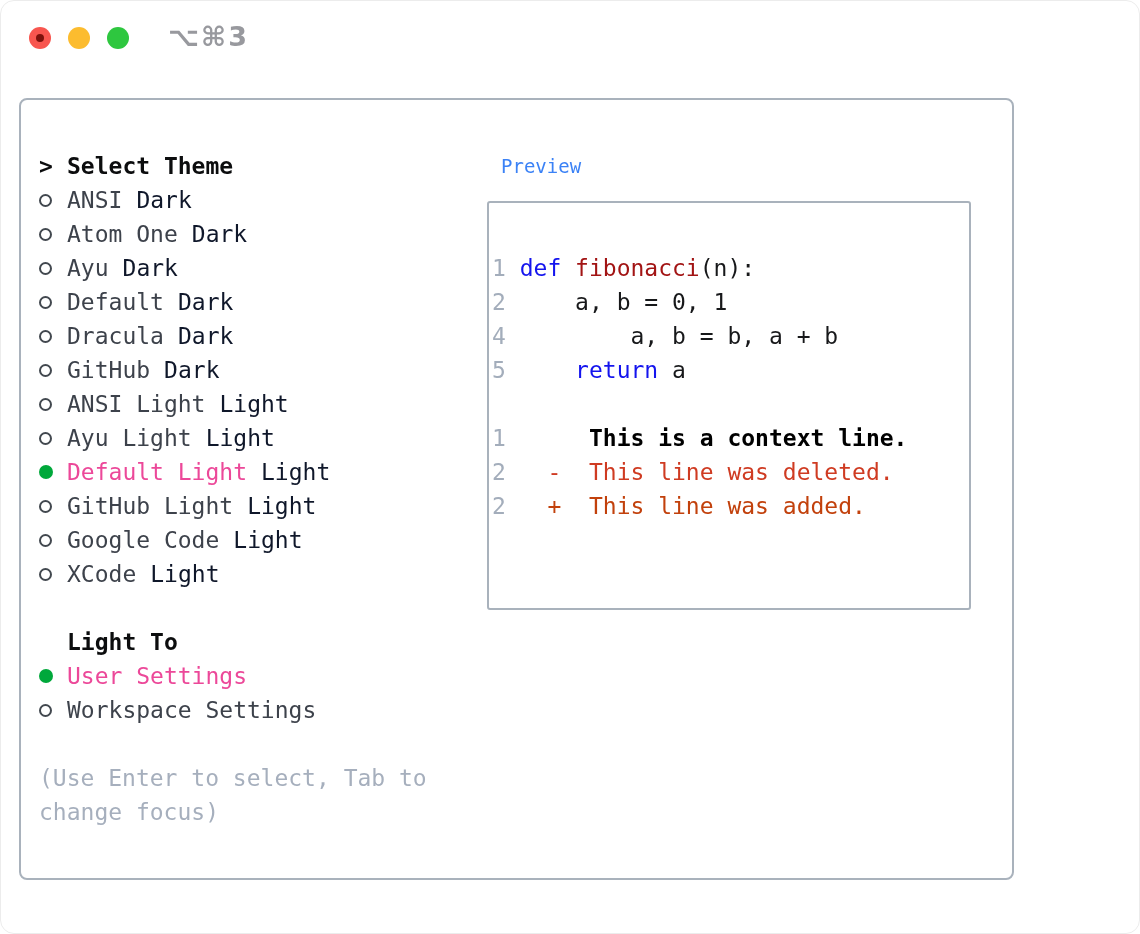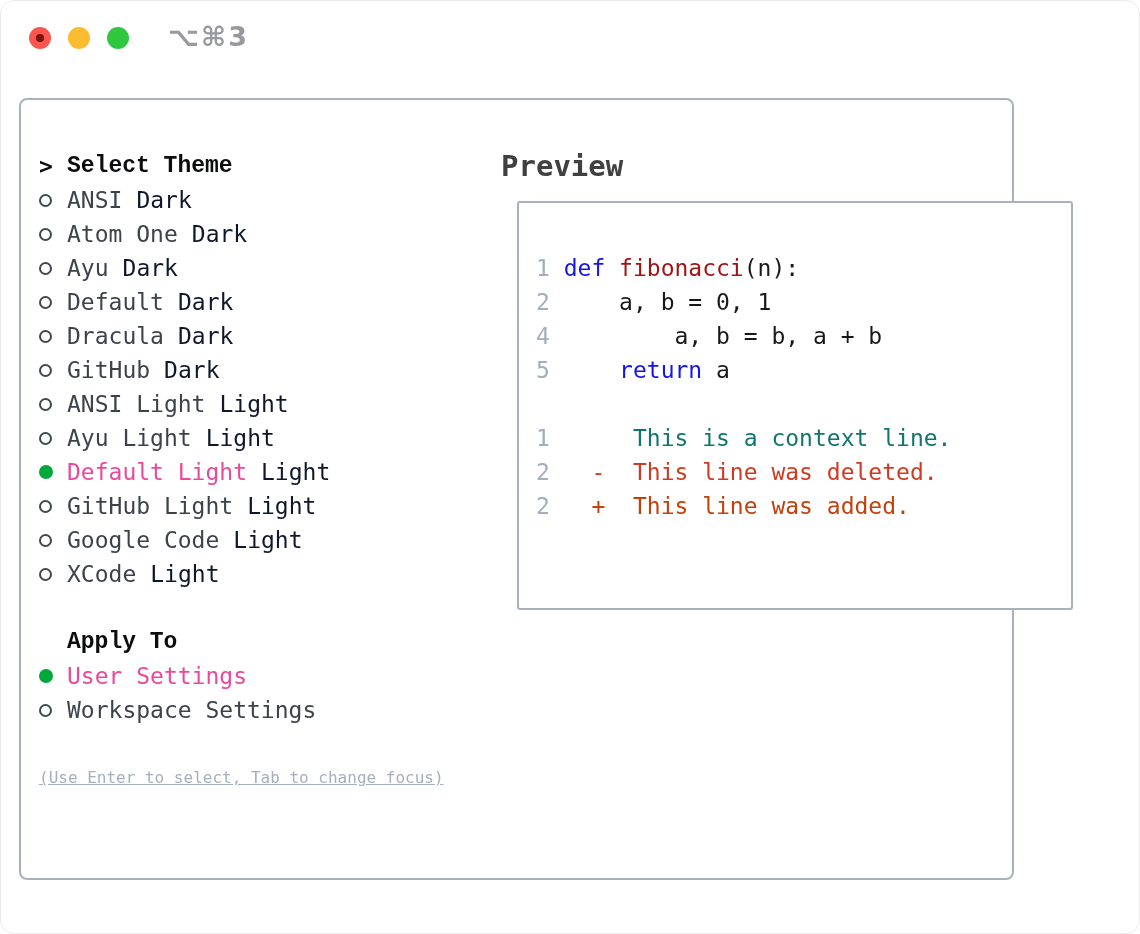--- a/index.html
+++ b/index.html
@@ -18,38 +18,38 @@
   .wintitle{position:absolute;left:167px;top:20px;font-family:"DejaVu Sans",sans-serif;
           font-size:27px;font-weight:600;color:#98999e;letter-spacing:2px;}
   
   .panel{position:absolute;left:18px;top:97px;width:995px;height:782px;box-sizing:border-box;
           border:2px solid #a9b2bc;border-radius:8px;background:#ffffff;}
   
   .leftcol{position:absolute;left:18px;top:49px;width:450px;}
   .row{height:34px;display:flex;align-items:center;font-size:23px;color:#3d424b;}
   .marker{width:28px;flex:0 0 28px;display:flex;align-items:center;}
   .cursor{font-weight:bold;color:#0c0d0e;font-size:23px;}
-  .hdr{font-weight:bold;color:#0c0d0e;font-family:Liberation Mono, monospace;}
+  .hdr{font-weight:bold;color:#0c0d0e;}
   .radio{width:13px;height:13px;box-sizing:border-box;border:2px solid #42484f;border-radius:50%;}
   .radio.sel{width:14px;height:14px;border:none;background:#00a83b;}
   .item-tag{color:#0f172a;margin-left:14px;}
   .sel-text{color:#ec4899;}
   .spacer{height:34px;}
-  .help{width:430px;font-size:16px;line-height:34px;color:#a6afbd;text-decoration:underline;}
+  .help{width:430px;font-size:23px;line-height:34px;color:#a6afbd;}
   
   .preview-hdr{position:absolute;left:480px;top:49px;height:34px;display:flex;align-items:center;
-          font-size:29px;font-weight:bold;color:#404040;}
-  .preview-box{position:absolute;left:496px;top:101px;width:556px;height:409px;box-sizing:border-box;
-          border:2px solid #a9b2bc;border-radius:3px;padding:48px 0 0 17px;overflow:hidden;background:#ffffff;}
+          font-size:19px;font-weight:normal;color:#3b82f6;}
+  .preview-box{position:absolute;left:466px;top:101px;width:484px;height:409px;box-sizing:border-box;
+          border:2px solid #a9b2bc;border-radius:3px;padding:48px 0 0 3px;overflow:hidden;background:#ffffff;}
   .pline{height:34px;line-height:34px;white-space:pre;font-size:23px;}
   .num{color:#a3adbb;}
   .kw{color:#1414ee;}
   .fn{color:#a21414;}
   .pl{color:#17181a;}
-  .ctx{color:#0f766e;}
+  .ctx{color:#000000;font-weight:bold;}
   .del{color:#cf3b22;}
   .add{color:#c2410c;}
 </style>
 </head>
 <body>
 
 <div class="window">
 
   <div class="titlebar">
     <div class="lights">
@@ -153,21 +153,21 @@
             </span>
             <span class="">XCode</span>
             <span class="item-tag">Light</span>
           </div>
         </div>
 
       <div class="spacer"></div>
 
       <div class="row">
         <span class="marker"></span>
-        <span class="hdr">Apply To</span>
+        <span class="hdr">Light To</span>
       </div>
       <div id="apply-options">
           <div class="row">
             <span class="marker">
               <span class="radio sel"></span>
             </span>
             <span class="sel-text">User Settings</span>
           </div>
           <div class="row">
             <span class="marker">

